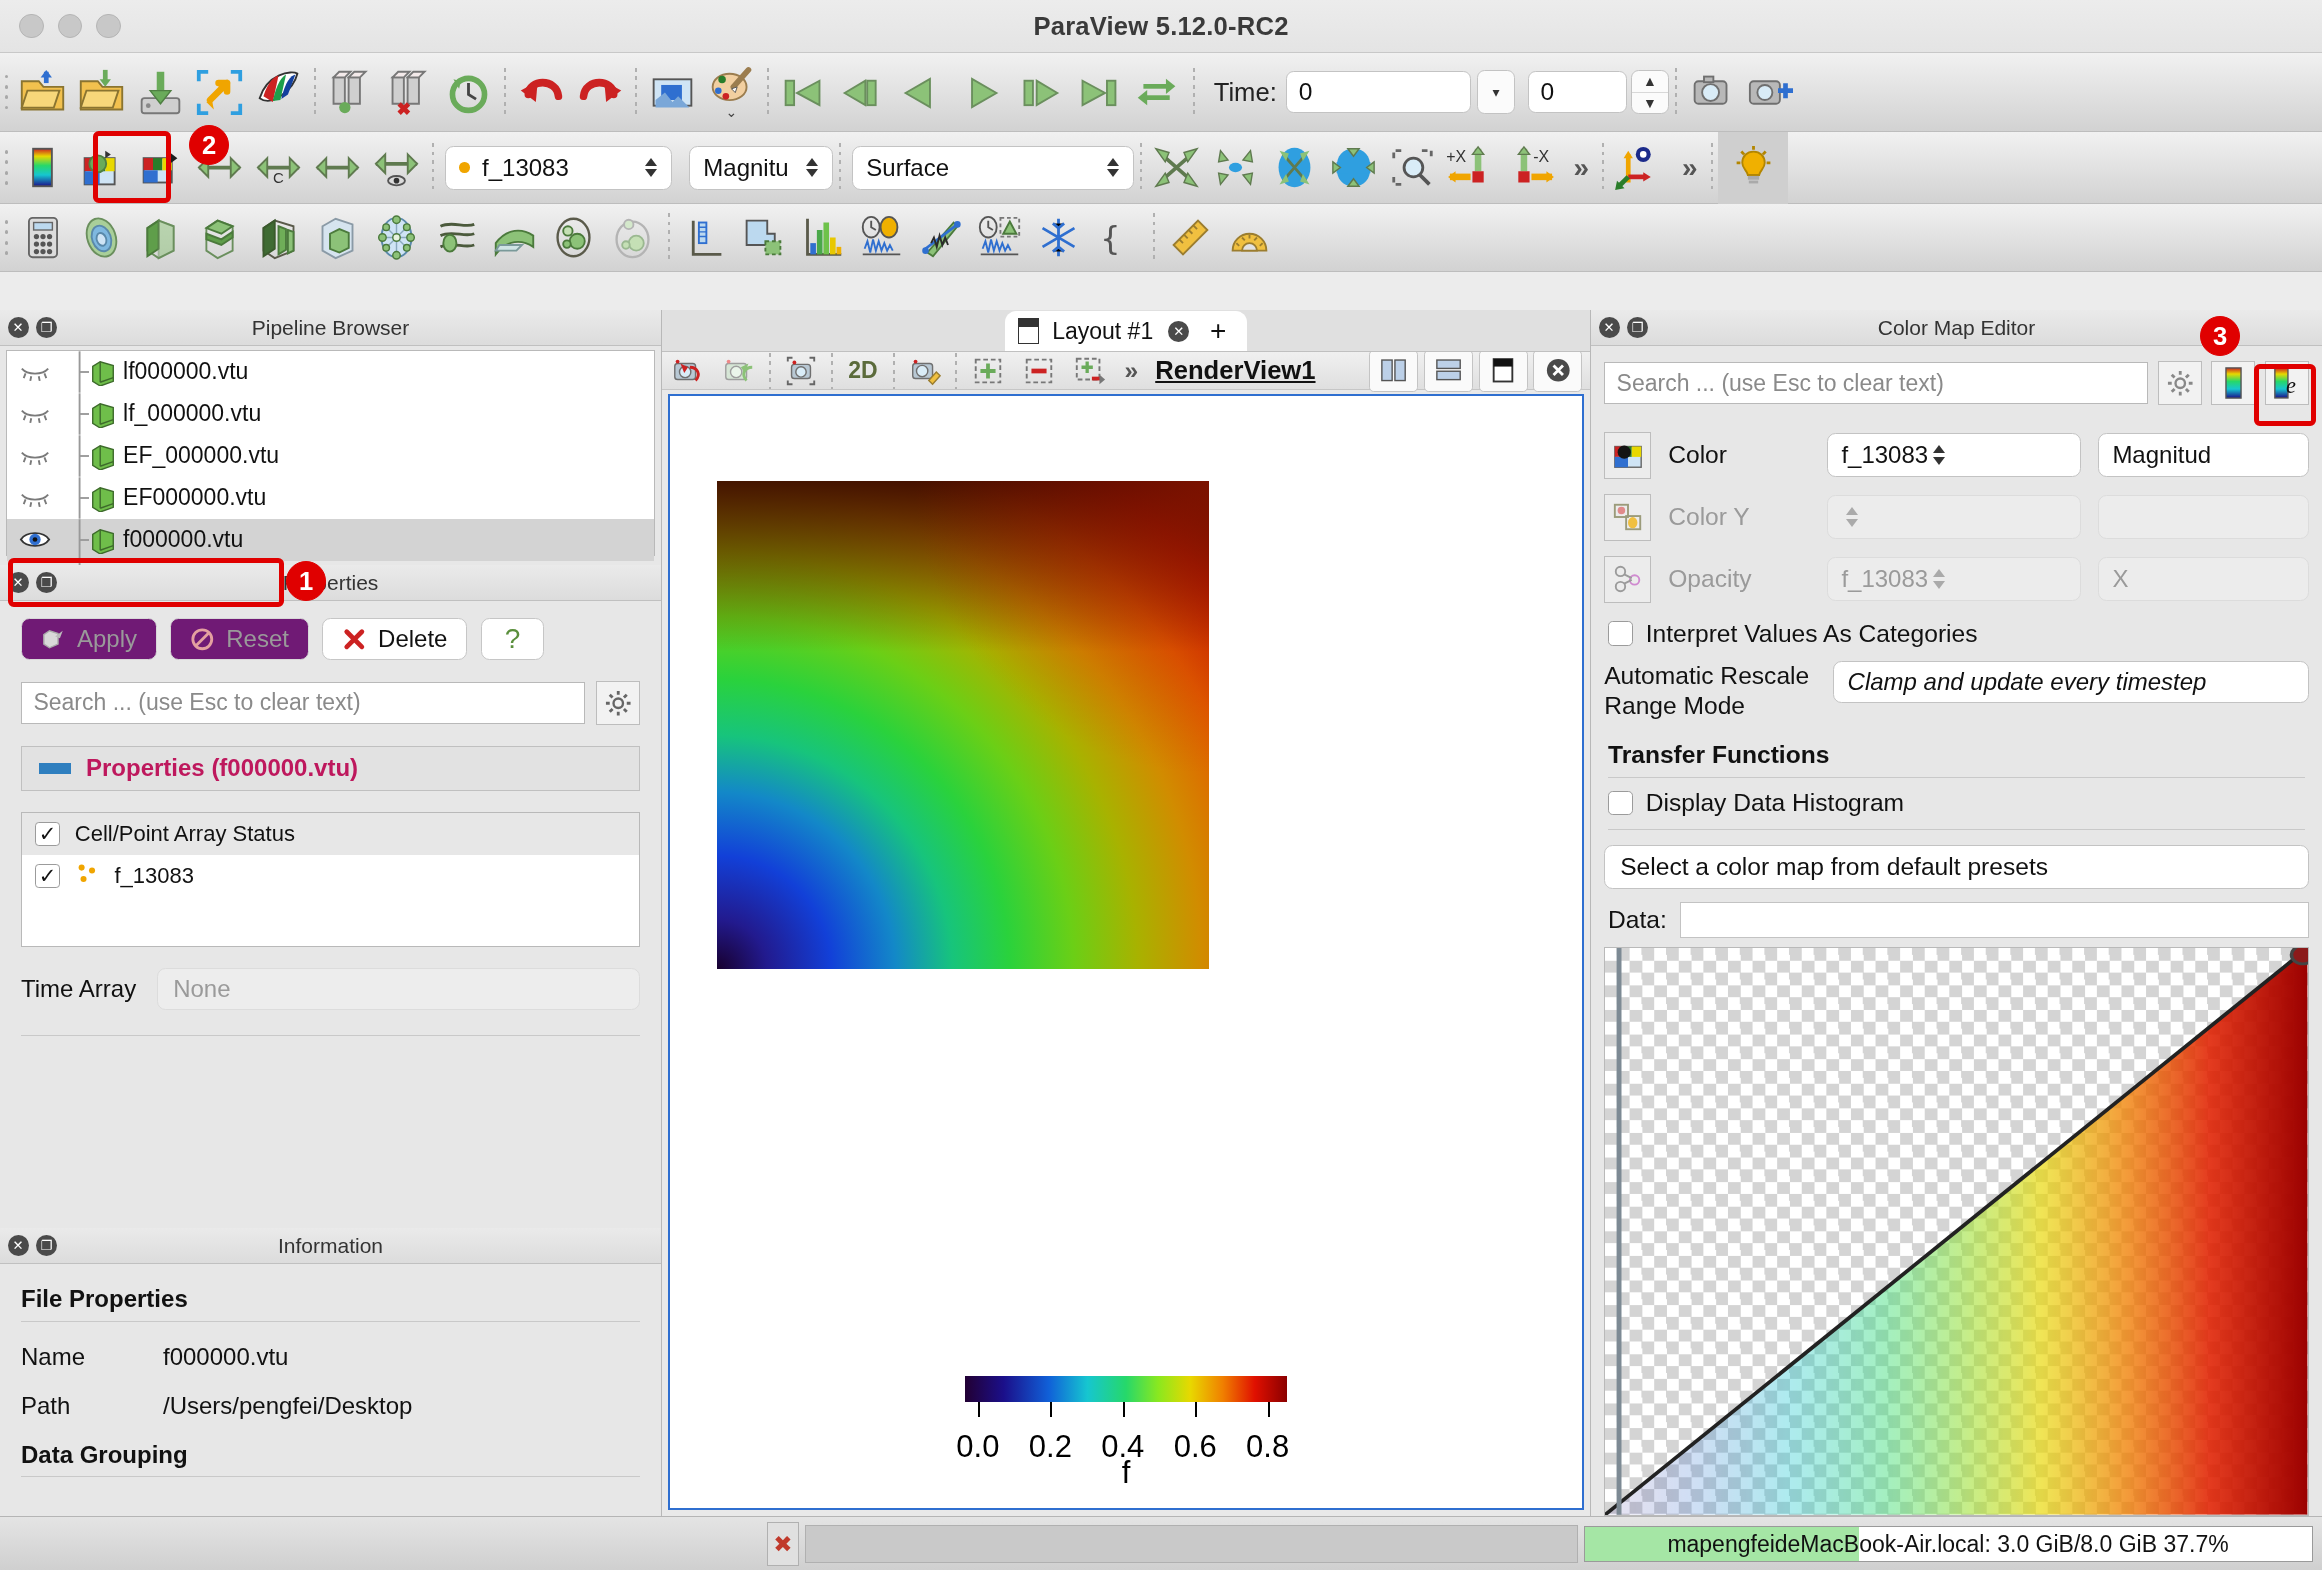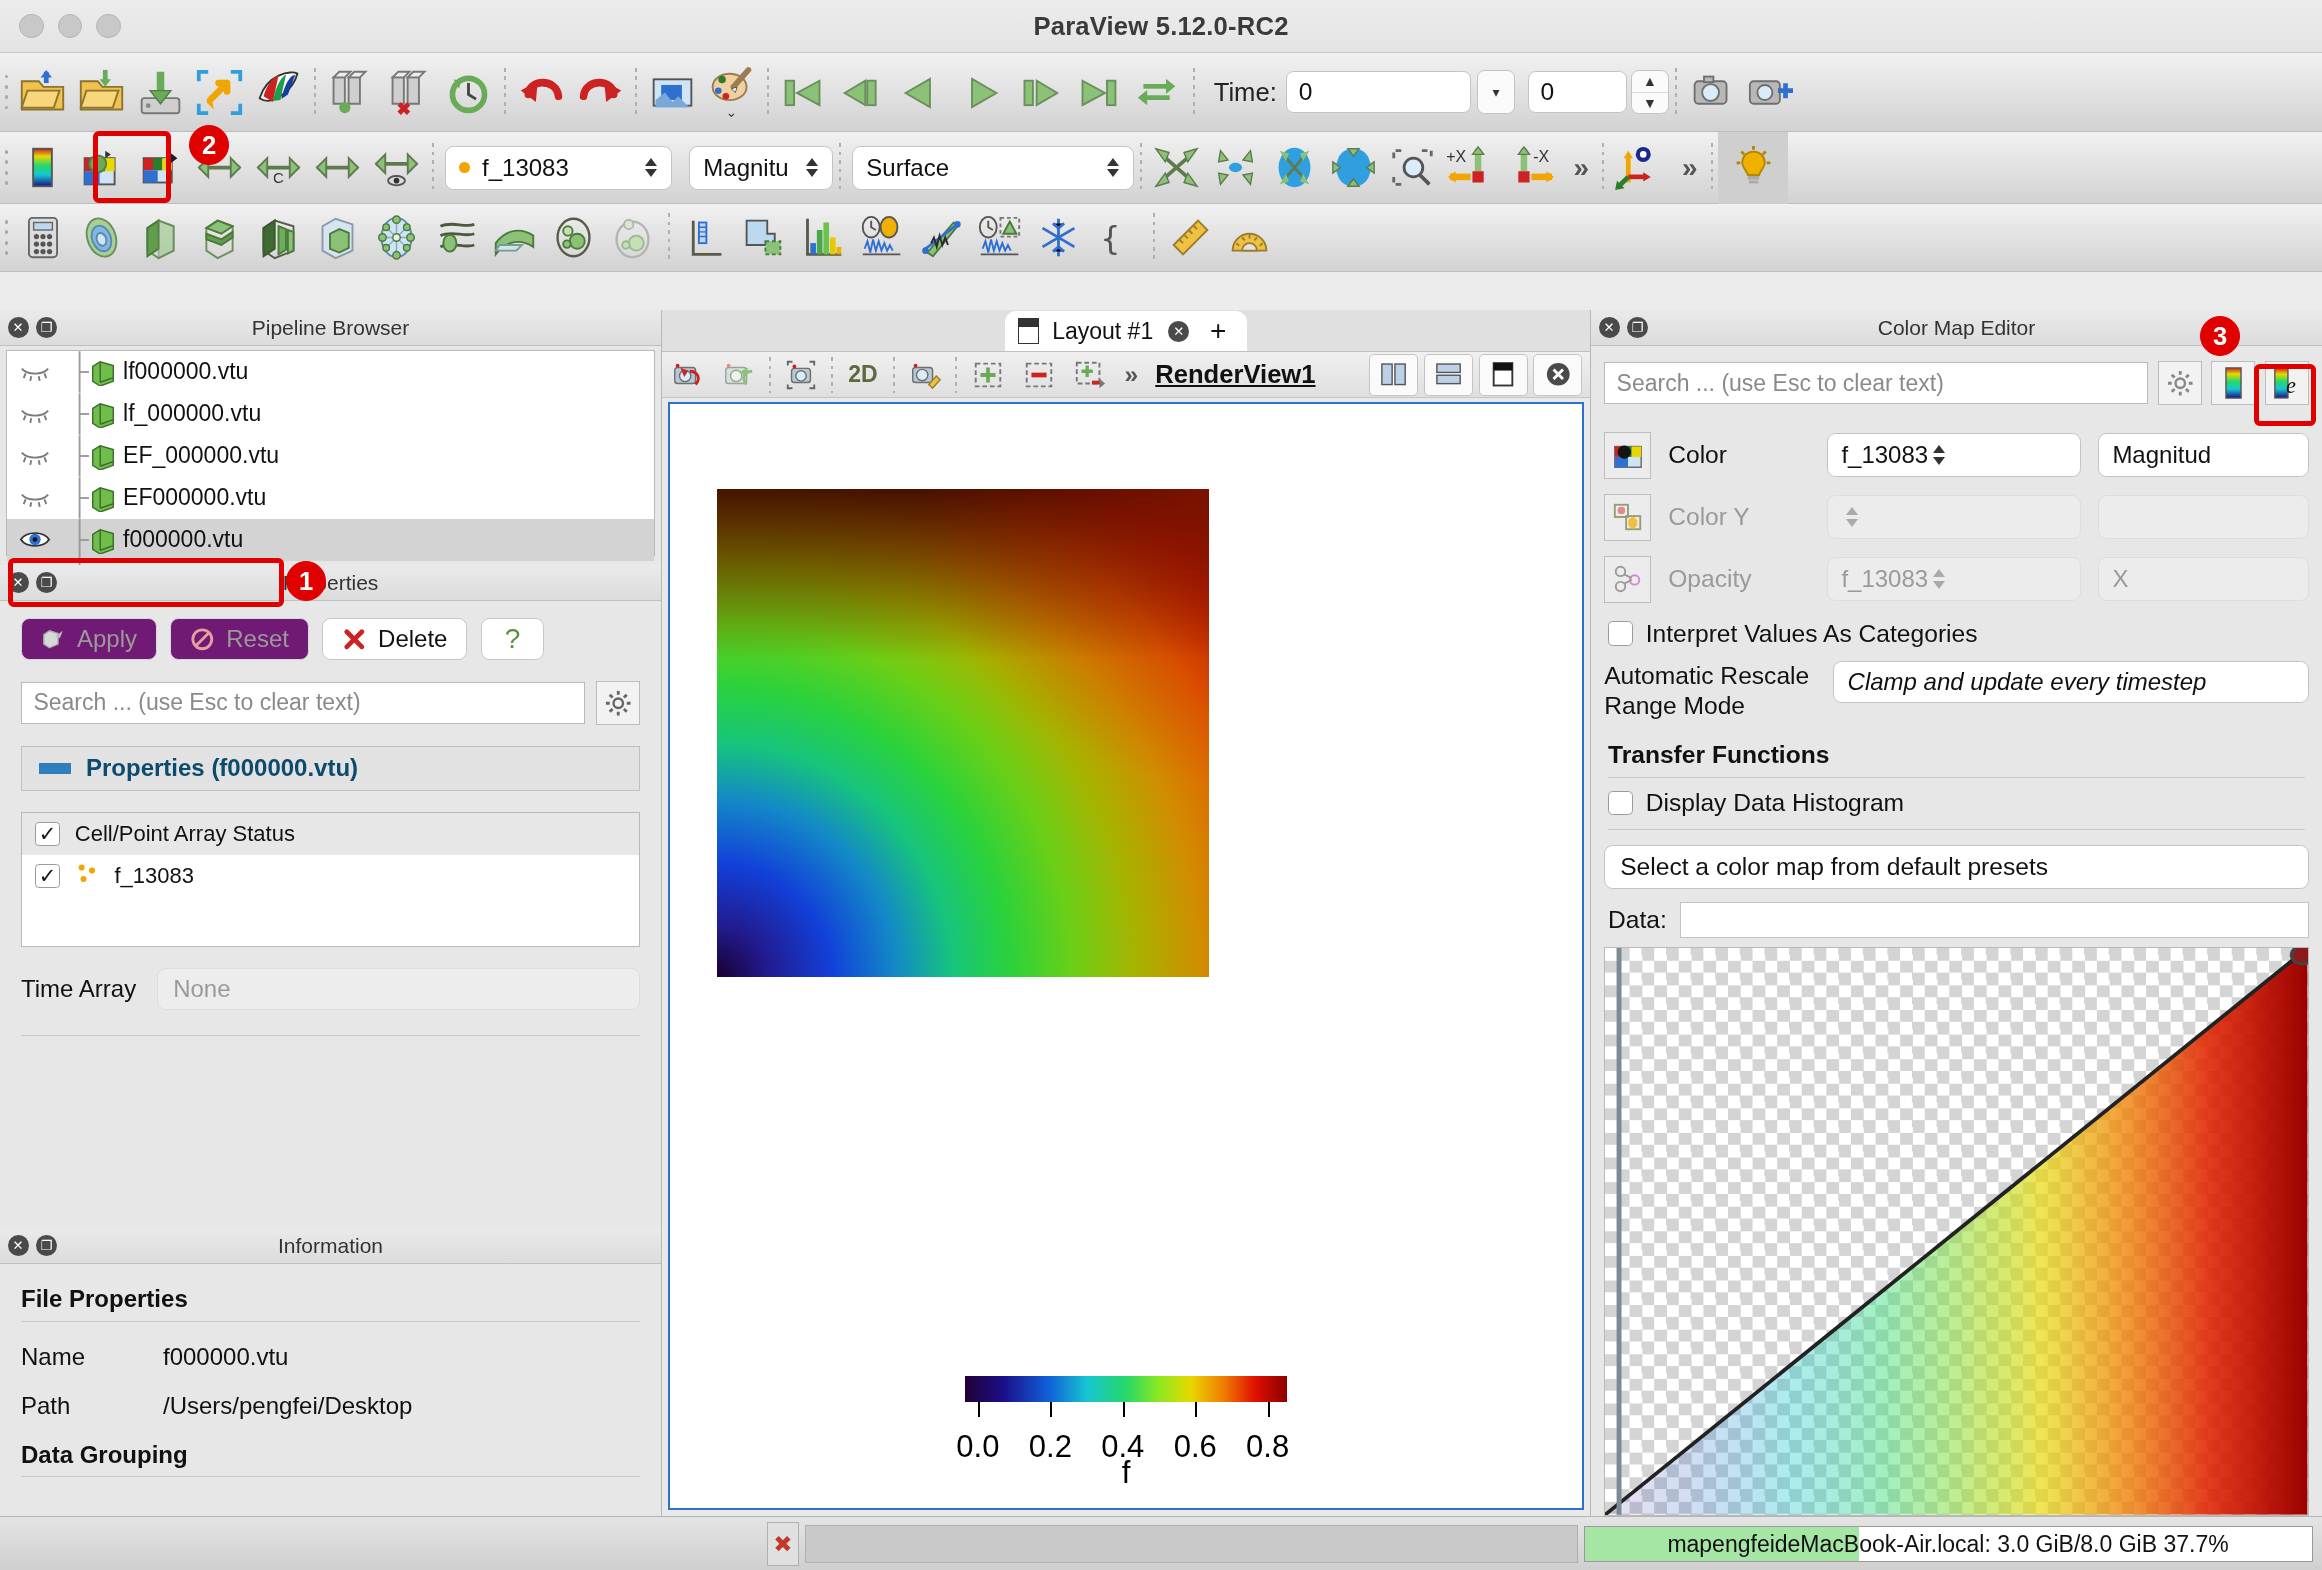--- a/index.html
+++ b/index.html
@@ -116,21 +116,21 @@
   }
   .pbtn.dis { background:#701a75; color:#9a9a9a; border-color:#d8d8d8; }
   .searchrow { display:flex; gap:11.4px; padding: 15px 21px 0 21px; align-items:center;}
   .searchbox {
     flex:1; height: 42px; background:#fff; border:0.9px solid #b9b9b9;
     display:flex; align-items:center; padding: 0 11.4px; font-size:23px; color:#8a8a8a;
   }
   .gearbtn { width:44px;height:44px;border:0.9px solid #bdbdbd;background:#f2f2f2;display:flex;align-items:center;justify-content:center;}
   .propheader {
     margin: 21px 21px 0 21px; height: 45px; border:0.9px solid #c0c0c0; background:#e2e2e2;
-    display:flex; align-items:center; gap:15px; padding: 0 17px; font-size:24px; font-weight:bold;color:#0c4a6e;
+    display:flex; align-items:center; gap:15px; padding: 0 17px; font-size:24px; font-weight:bold;color:#be185d;
   }
   .propheader .bar { width:32px;height:11.4px;background:#2f7fbf;flex:0 0 auto;}
   .arraybox { margin: 21px 21px 0 21px; border:0.9px solid #b9b9b9; background:#e7e7e7;}
   .arrayrow { display:flex; align-items:center; gap:15px; height:42px; padding-left:13.2px; font-size:22px; color:#111;}
   .arrayrow.white { background:#fff; }
   .arraylist-pad { background:#fff; height: 49px; }
   .chk { width:24.6px;height:24.6px;border:0.9px solid #9b9b9b;background:#fff;border-radius:3.8px;
          display:flex;align-items:center;justify-content:center;font-size:21px;color:#111;flex:0 0 auto;}
   .timearray { display:flex; align-items:center; gap:21px; padding: 21px 21px 0 21px;}
   .timearray .lab { font-size:24px;color:#111;}
@@ -147,21 +147,21 @@
   
   .centercol { flex: 1 1 auto; display:flex; flex-direction:column; background:#e9e9e9; min-width:0;}
   .layout-tabs { height: 42px; display:flex; align-items:flex-end; justify-content:center; background:#e0e0e0;
                  border-bottom:0.9px solid #c0c0c0; position:relative;}
   .ltab { height: 40px; background:#fff; border-radius: 11.4px 11.4px 0 0; display:flex;align-items:center;
           gap: 13.2px; padding: 0 13.2px; font-size:23px; color:#111;}
   .ltab .mini { width:21px;height:26.5px;border:1.9px solid #333; display:block;}
   .ltab .mini i{display:block;height:8.5px;background:#333;}
   .plusbtn { font-size:28px; color:#111; padding: 0 7.6px;}
 
-  .viewtoolbar { height: 46px; display:flex; align-items:center; background:linear-gradient(#f0f0f0,#dfdfdf);
+  .viewtoolbar { height: 38px; display:flex; align-items:center; background:linear-gradient(#f0f0f0,#dfdfdf);
                  border-bottom:0.9px solid #c6c6c6;}
   .vtb { width: 51px; height: 44px; display:flex;align-items:center;justify-content:center;flex:0 0 auto;}
   .viewname { font-size:25.6px; color:#111; font-weight:600; text-decoration:underline; margin: 0 13.2px;}
   .vsep { width:1.9px;height:36px;margin:0 4.7px;flex:0 0 auto;
           background: repeating-linear-gradient(to bottom,#b0b0b0 0 3.8px, transparent 3.8px 8.5px);}
   .splitbtn { width:49px;height:42px;border:0.9px solid #c4c4c4;background:#fafafa;border-radius:4.7px;
               display:flex;align-items:center;justify-content:center;margin-left:5.7px;flex:0 0 auto;}
 
   .renderview { flex:1 1 auto; margin: 3.8px 5.7px 5.7px 5.7px; background:#fff; border:2.8px solid #2f6fd0; position:relative; }
   .rv-inner { position:absolute; inset:0; display:flex; flex-direction:column; align-items:center; }

